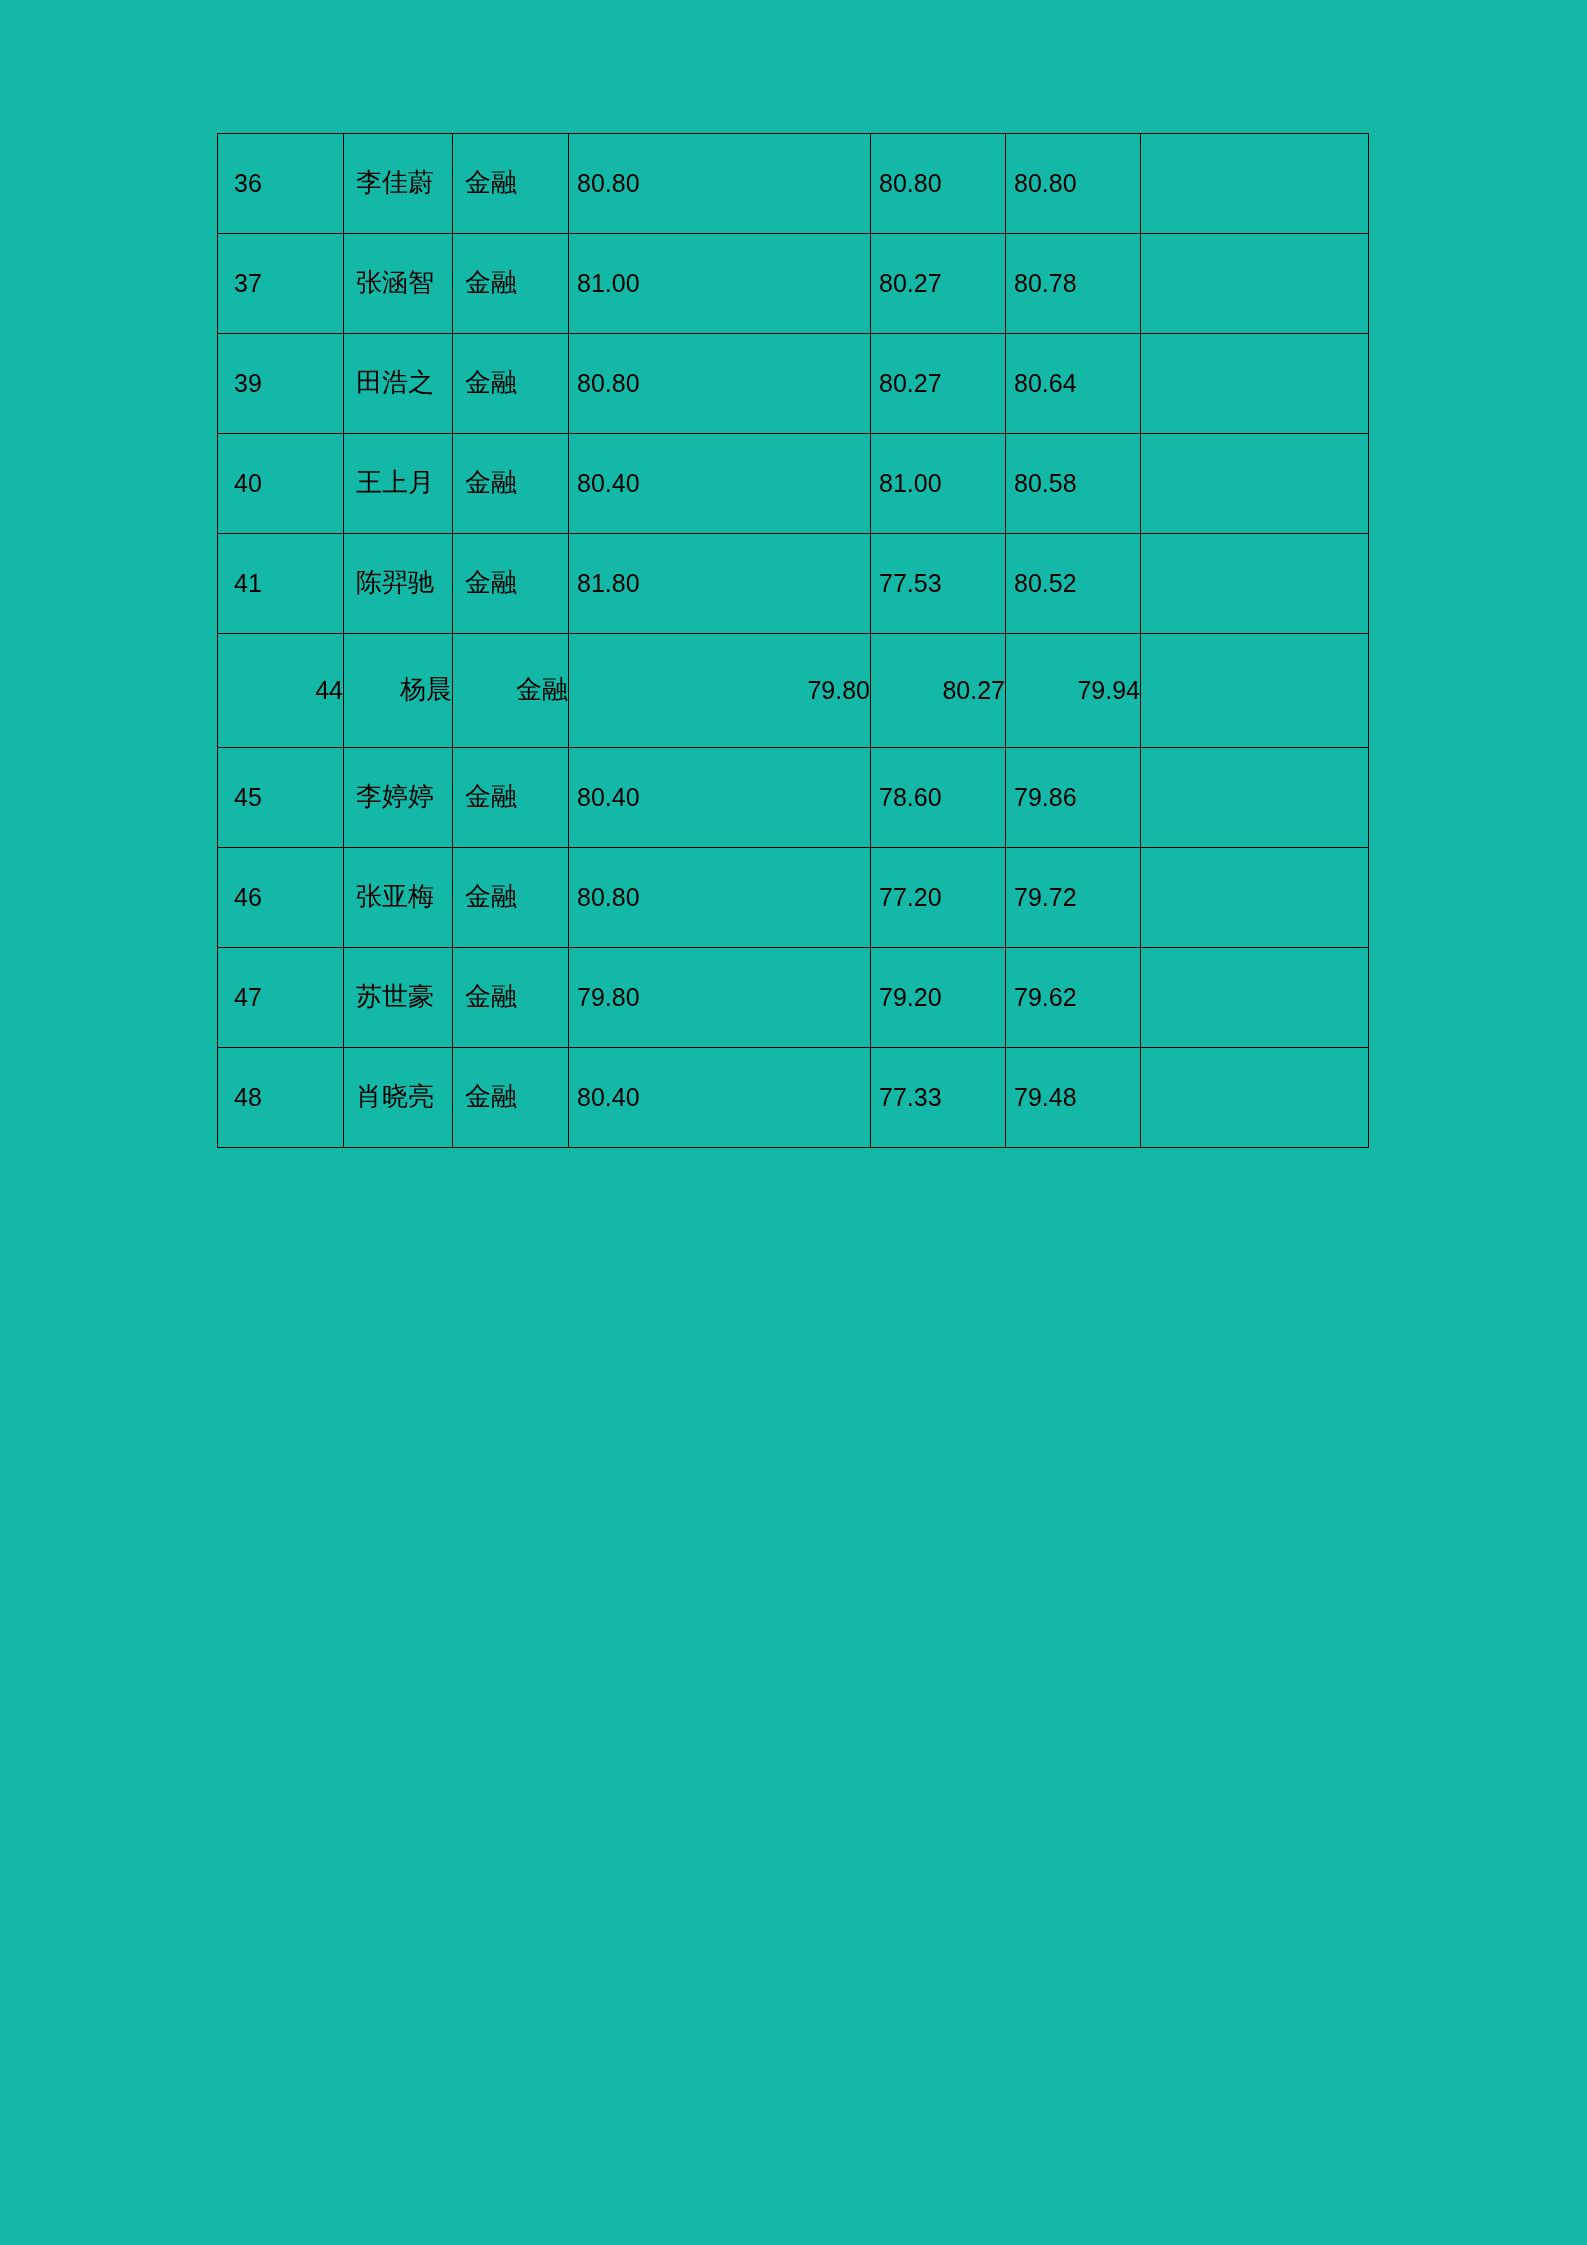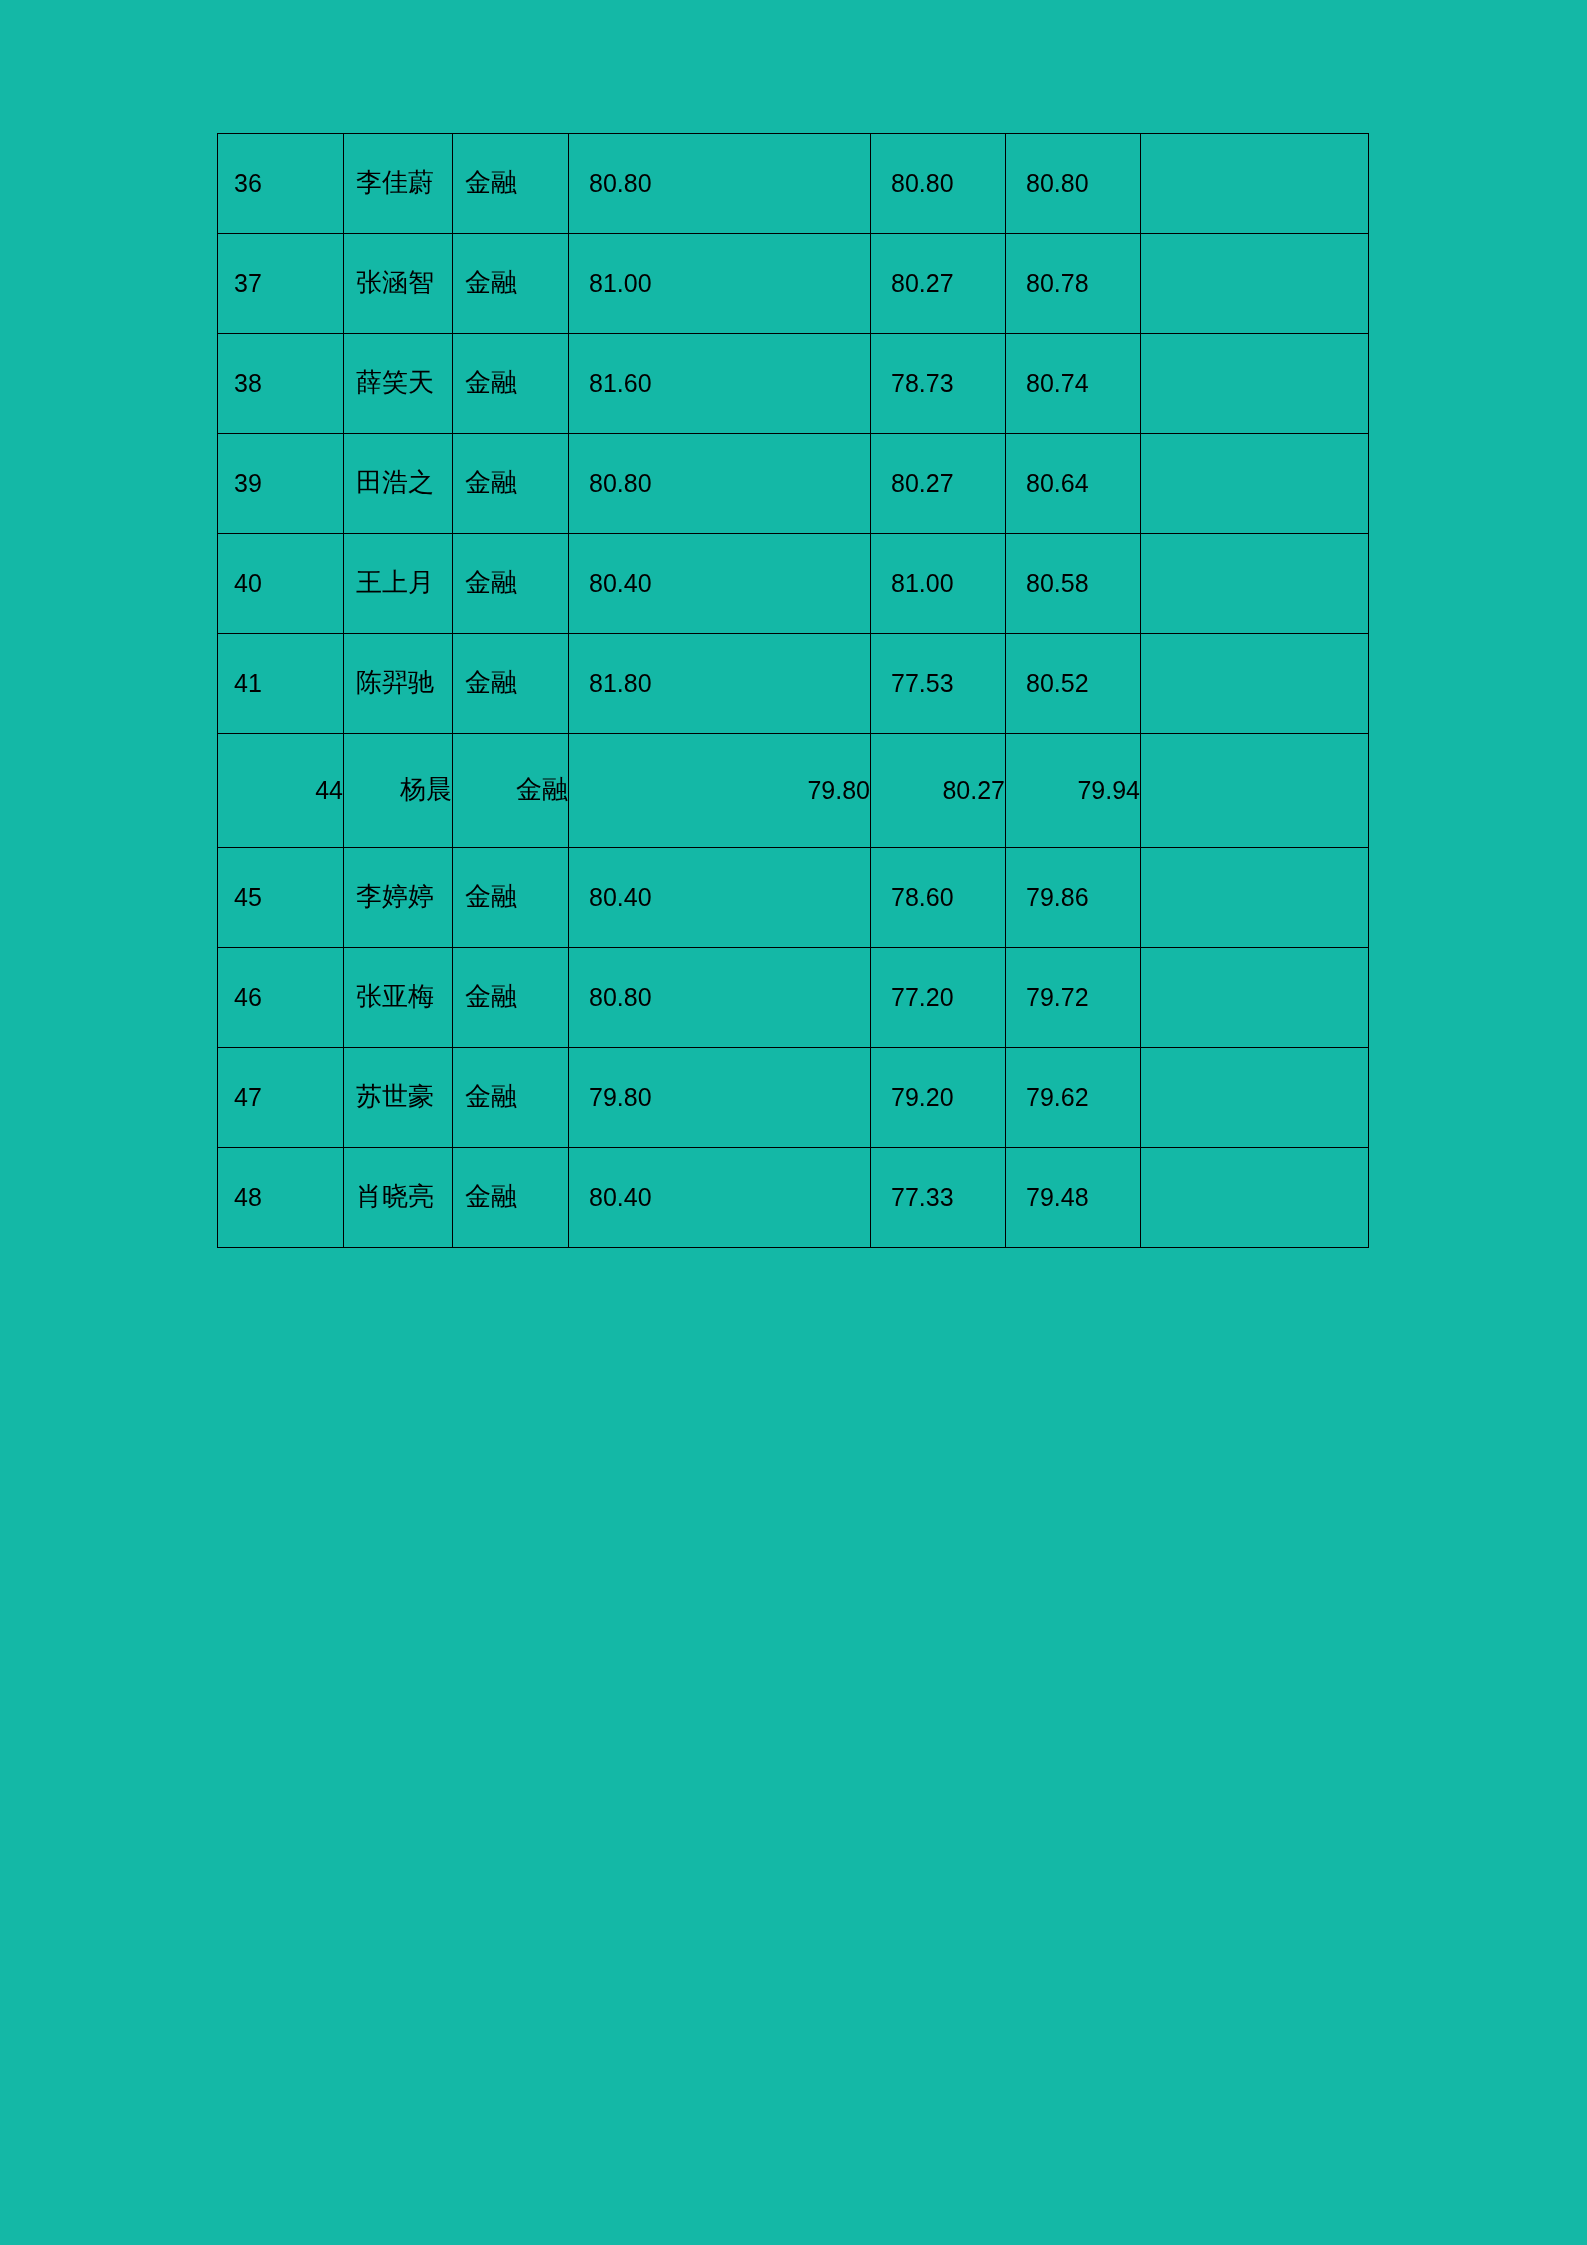--- a/index.html
+++ b/index.html
@@ -63,21 +63,21 @@
   #score-table td.cell-name,
   #score-table td.cell-major {
     font-family: "Liberation Serif", "DejaVu Serif", serif;
     font-size: 26px;
     padding-left: 12px;
   }
 
   #score-table td.cell-score {
     font-family: "Liberation Sans", "DejaVu Sans", sans-serif;
     font-size: 25px;
-    padding-left: 20px;
+    padding-left: 8px;
   }
 
   #score-table td.cell-note {
     padding-left: 14px;
   }
 
   
   #score-table tr.row-tall td { height: 113px; text-align: right; }
 </style>
 </head>
@@ -106,29 +106,20 @@
           <td class="cell-score">80.80</td>
           <td class="cell-note"></td>
         </tr>
         <tr>
           <td class="cell-rank">37</td>
           <td class="cell-name">张涵智</td>
           <td class="cell-major">金融</td>
           <td class="cell-score">81.00</td>
           <td class="cell-score">80.27</td>
           <td class="cell-score">80.78</td>
-          <td class="cell-note"></td>
-        </tr>
-        <tr>
-          <td class="cell-rank">38</td>
-          <td class="cell-name">薛笑天</td>
-          <td class="cell-major">金融</td>
-          <td class="cell-score">81.60</td>
-          <td class="cell-score">78.73</td>
-          <td class="cell-score">80.74</td>
           <td class="cell-note"></td>
         </tr>
         <tr>
           <td class="cell-rank">39</td>
           <td class="cell-name">田浩之</td>
           <td class="cell-major">金融</td>
           <td class="cell-score">80.80</td>
           <td class="cell-score">80.27</td>
           <td class="cell-score">80.64</td>
           <td class="cell-note"></td>

